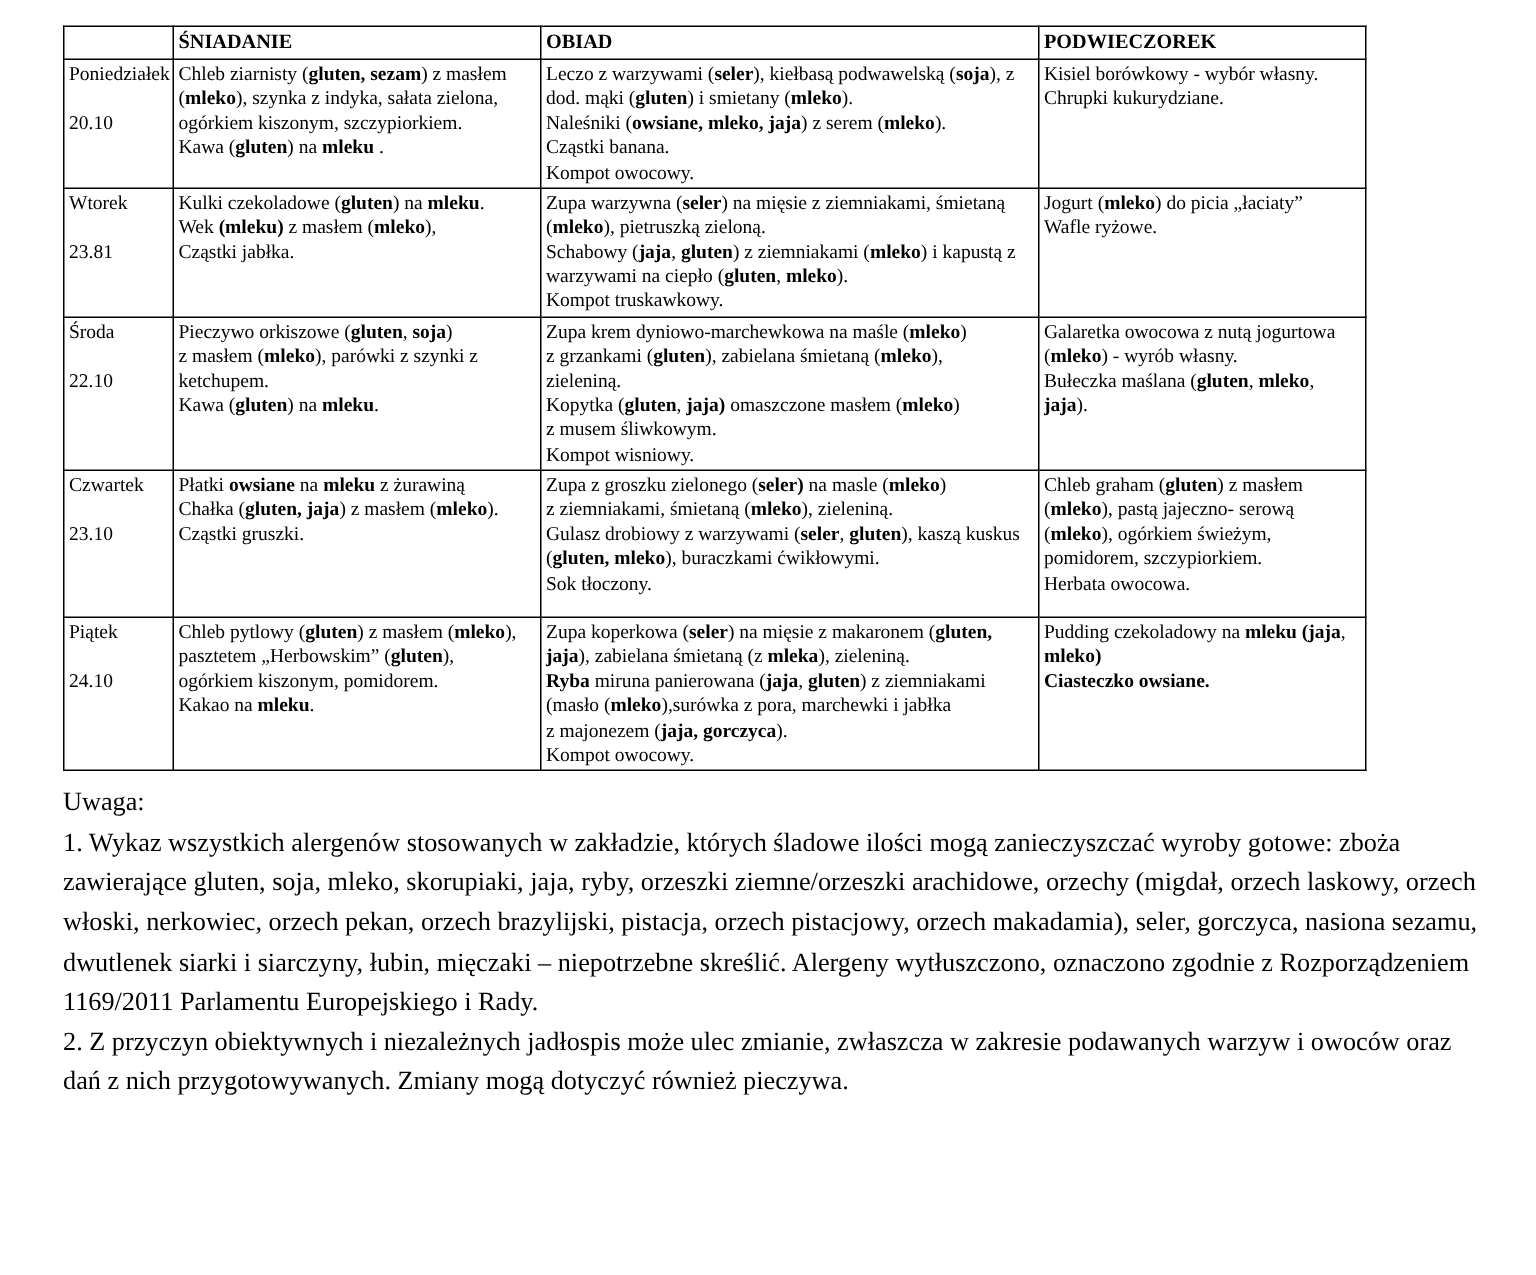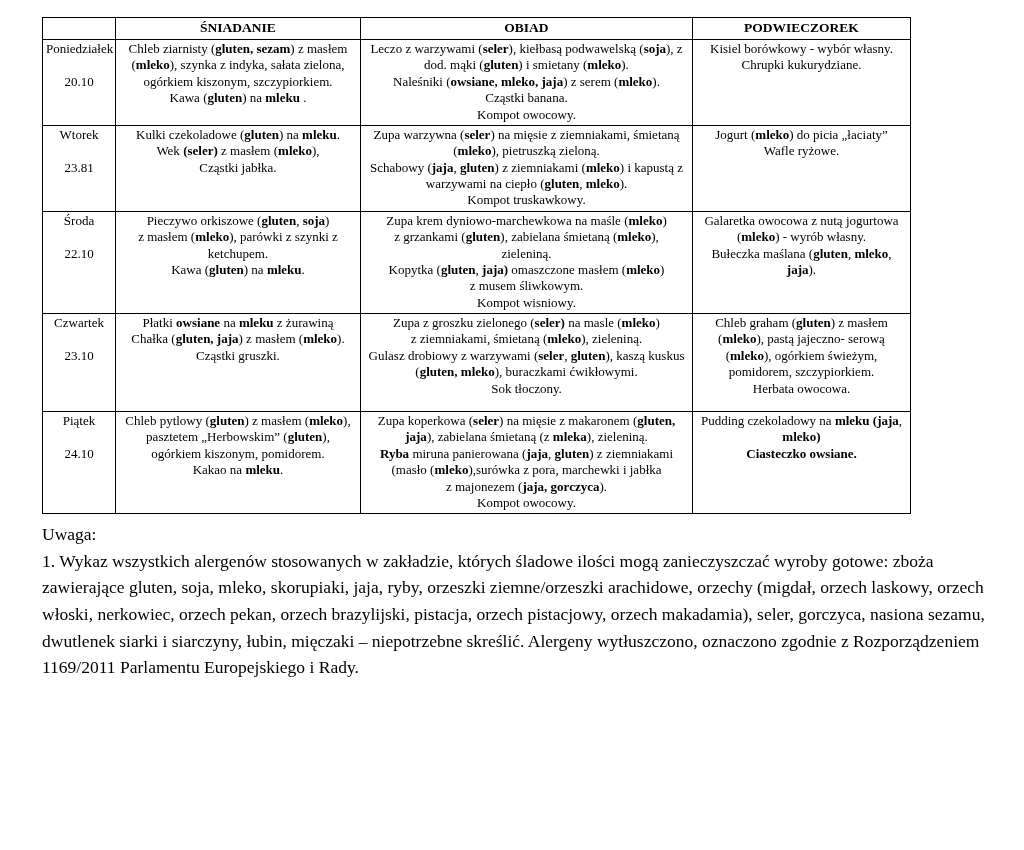--- a/index.html
+++ b/index.html
@@ -23,21 +23,21 @@
     table-layout: fixed;
     width: 868px;
   }
   col.c-day { width: 73px; }
   col.c-breakfast { width: 245px; }
   col.c-lunch { width: 332px; }
   col.c-snack { width: 218px; }
   .menu th, .menu td {
     border: 1.5px solid #000;
     vertical-align: top;
-    text-align: center;
+    text-align: left;
     padding: 1px 3px 2px 3px;
     font-size: 13px;
     line-height: 1.26;
     overflow: hidden;
   }
   .menu th { font-weight: bold; height: 22px; font-size: 13.5px; }
   tr.r-mon td { height: 82px; }
   tr.r-tue td { height: 82px; }
   tr.r-wed td { height: 97px; margin-left: 32px; }
   tr.r-thu td { height: 98px; }
@@ -81,21 +81,21 @@
         </td>
         <td>Chleb ziarnisty (<b>gluten, sezam</b>) z masłem<br>(<b>mleko</b>), szynka z indyka, sałata zielona,<br>ogórkiem kiszonym, szczypiorkiem.<br>Kawa (<b>gluten</b>) na <b>mleku</b> .</td>
         <td>Leczo z warzywami (<b>seler</b>), kiełbasą podwawelską (<b>soja</b>), z<br>dod. mąki (<b>gluten</b>) i smietany (<b>mleko</b>).<br>Naleśniki (<b>owsiane, mleko, jaja</b>) z serem (<b>mleko</b>).<br>Cząstki banana.<br>Kompot owocowy.</td>
         <td>Kisiel borówkowy - wybór własny.<br>Chrupki kukurydziane.</td>
       </tr>
       <tr class="r-tue">
         <td>
           <span class="day-name">Wtorek</span>
           <span class="day-date">23.81</span>
         </td>
-        <td>Kulki czekoladowe (<b>gluten</b>) na <b>mleku</b>.<br>Wek <b>(seler)</b> z masłem (<b>mleko</b>),<br>Cząstki jabłka.</td>
+        <td>Kulki czekoladowe (<b>gluten</b>) na <b>mleku</b>.<br>Wek <b>(mleku)</b> z masłem (<b>mleko</b>),<br>Cząstki jabłka.</td>
         <td>Zupa warzywna (<b>seler</b>) na mięsie z ziemniakami, śmietaną<br>(<b>mleko</b>), pietruszką zieloną.<br>Schabowy (<b>jaja</b>, <b>gluten</b>) z ziemniakami (<b>mleko</b>) i kapustą z<br>warzywami na ciepło (<b>gluten</b>, <b>mleko</b>).<br>Kompot truskawkowy.</td>
         <td>Jogurt (<b>mleko</b>) do picia „łaciaty”<br>Wafle ryżowe.</td>
       </tr>
       <tr class="r-wed">
         <td>
           <span class="day-name">Środa</span>
           <span class="day-date">22.10</span>
         </td>
         <td>Pieczywo orkiszowe (<b>gluten</b>, <b>soja</b>)<br>z masłem (<b>mleko</b>), parówki z szynki z<br> ketchupem.<br>Kawa (<b>gluten</b>) na <b>mleku</b>.</td>
         <td>Zupa krem dyniowo-marchewkowa na maśle (<b>mleko</b>)<br>z grzankami (<b>gluten</b>), zabielana śmietaną (<b>mleko</b>),<br>zieleniną.<br>Kopytka (<b>gluten</b>, <b>jaja)</b> omaszczone masłem (<b>mleko</b>)<br>z musem śliwkowym.<br>Kompot wisniowy.</td>
@@ -118,15 +118,16 @@
         <td>Chleb pytlowy (<b>gluten</b>) z masłem (<b>mleko</b>),<br>pasztetem „Herbowskim” (<b>gluten</b>),<br>ogórkiem kiszonym, pomidorem.<br>Kakao na <b>mleku</b>.</td>
         <td>Zupa koperkowa (<b>seler</b>) na mięsie z makaronem (<b>gluten,</b><br><b>jaja</b>), zabielana  śmietaną (z <b>mleka</b>), zieleniną.<br><b>Ryba</b> miruna panierowana (<b>jaja</b>, <b>gluten</b>) z ziemniakami<br> (masło (<b>mleko</b>),surówka z pora, marchewki i jabłka<br>z majonezem (<b>jaja, gorczyca</b>).<br>Kompot owocowy.</td>
         <td>Pudding czekoladowy na <b>mleku (jaja</b>,<br><b>mleko)</b><br><b>Ciasteczko owsiane.</b></td>
       </tr>
     </tbody>
   </table>
 
   <div class="notes">
     <p>Uwaga:</p>
     <p>1. Wykaz wszystkich alergenów stosowanych w zakładzie, których śladowe ilości mogą zanieczyszczać wyroby gotowe: zboża zawierające gluten, soja, mleko, skorupiaki, jaja, ryby, orzeszki ziemne/orzeszki arachidowe, orzechy (migdał, orzech laskowy, orzech włoski, nerkowiec, orzech pekan, orzech brazylijski, pistacja, orzech pistacjowy, orzech makadamia), seler, gorczyca, nasiona sezamu, dwutlenek siarki i siarczyny, łubin, mięczaki – niepotrzebne skreślić. Alergeny wytłuszczono, oznaczono zgodnie  z Rozporządzeniem 1169/2011 Parlamentu Europejskiego i Rady.</p>
+    <p>2. Z przyczyn obiektywnych i niezależnych jadłospis może ulec zmianie, zwłaszcza w zakresie podawanych warzyw i owoców oraz dań z nich przygotowywanych. Zmiany mogą dotyczyć również pieczywa.</p>
   </div>
 
 </div>
 
 </body></html>

